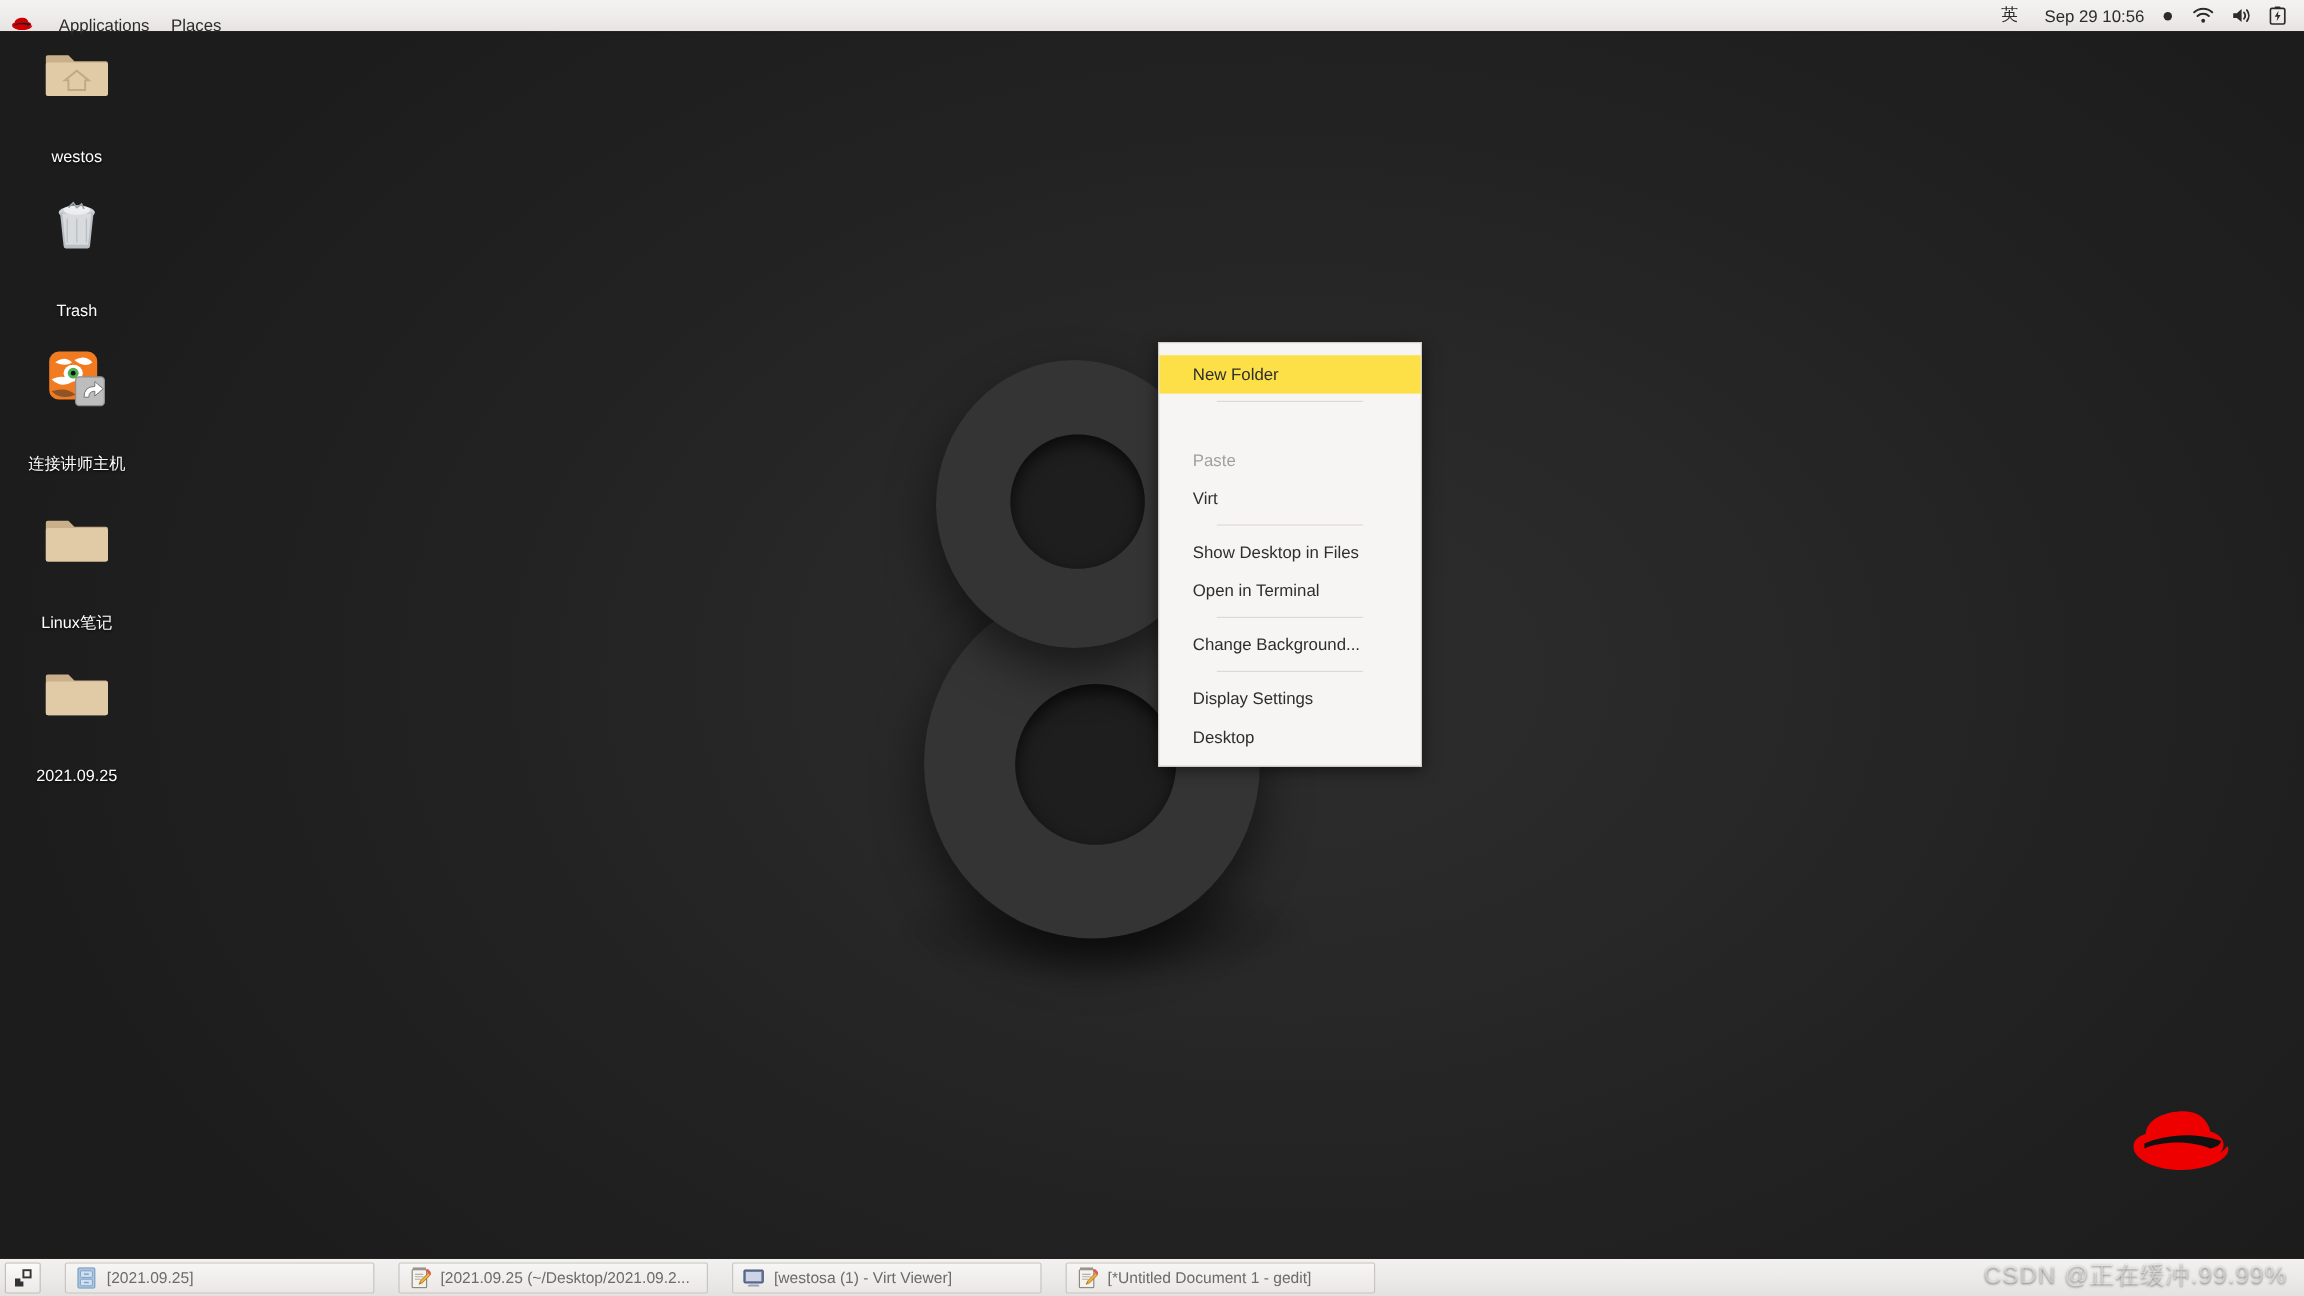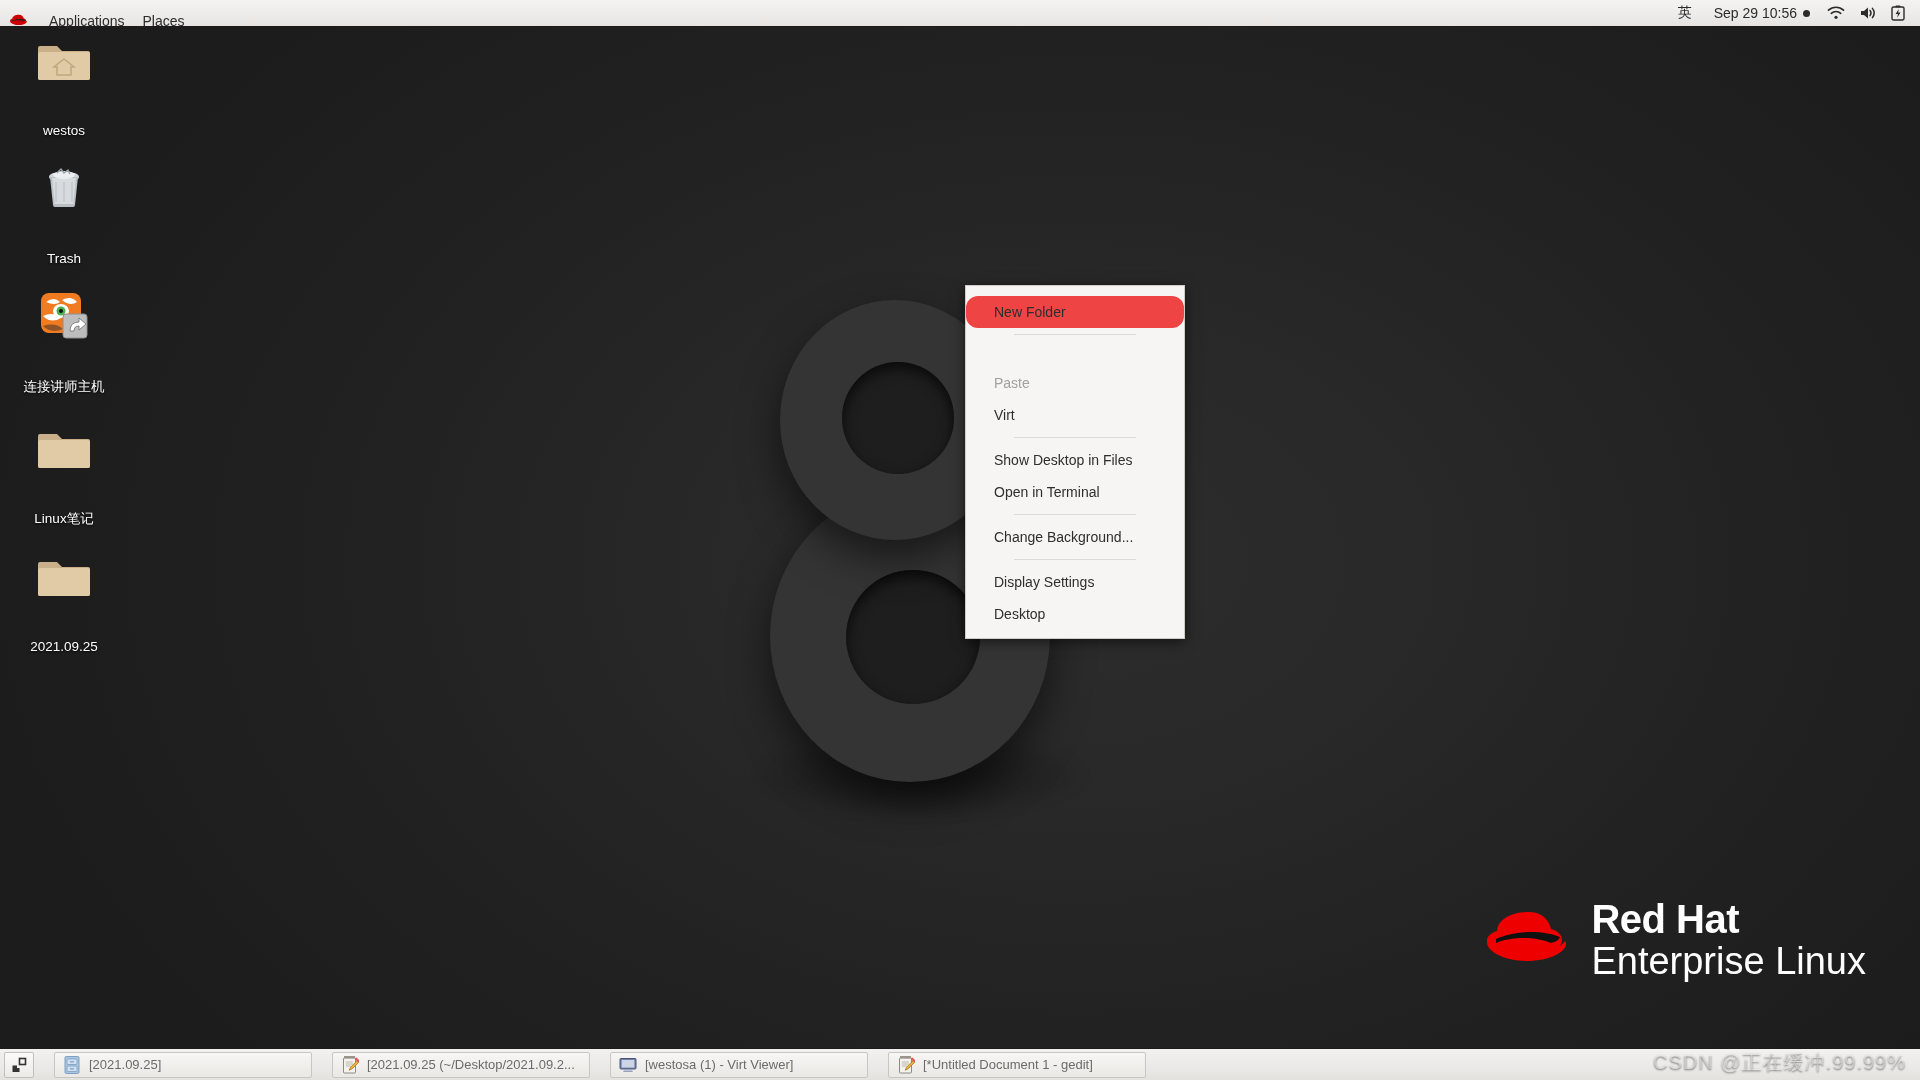--- a/index.html
+++ b/index.html
@@ -60,21 +60,21 @@
   .panel-left { display: flex; align-items: center; height: 100%; }
   .panel-spacer { flex: 1 1 auto; }
   .panel-right { display: flex; align-items: center; height: 100%; padding-right: 8px; }
   .panel-btn {
     display: flex; align-items: flex-start; gap: 20px;
     height: 100%; padding: 16px 9px;
     cursor: default; white-space: nowrap;
   }
   .rh-hat { width: 20px; height: 14px; display: block; }
   .ime { font-size: 14px; padding: 0 12px; color: #2b2b2b; }
-  .clock { display: flex; align-items: center; gap: 6px; padding: 0 10px; font-size: 14px; text-align: right; }
+  .clock { display: flex; align-items: center; gap: 16px; padding: 0 10px; font-size: 14px; text-align: right; }
   .clock-dot { width: 7px; height: 7px; border-radius: 50%; background: #2b2b2b; display: inline-block; }
   .tray-icon { padding: 0 7px; display: flex; align-items: center; }
 
   
   .desk-icon {
     position: absolute;
     width: 104px;
     display: flex; flex-direction: column; align-items: center;
     text-align: center;
     cursor: default;
@@ -111,21 +111,21 @@
     z-index: 100;
     font-size: 14px;
     color: #2e2e2e;
   }
   .ctx-item {
     padding: 7px 0 7px 28px;
     line-height: 18px;
     white-space: nowrap;
     cursor: default;
   }
-  .ctx-item.hl { background: #ef4444; border-radius: 12px; }
+  .ctx-item.hl { background: #fde047; }
   .ctx-item.disabled { color: #a0a0a0; margin-top: 32px; }
   .ctx-sep {
     height: 1px;
     background: #dcdad8;
     margin: 6px 48px;
   }
 
   
   #branding {
     position: absolute;
@@ -279,24 +279,20 @@
     </span>
     <span class="cap">2021.09.25</span>
   </div>
 
   <div id="branding">
     <svg class="brand-hat" viewBox="0 0 92 66">
       <path d="M46 8 c12 0 20 7 22 17 c7 2 11 6 11 11 c0 9 -15 19 -37 19 c-22 0 -38 -9 -38 -18 c0 -5 4 -8 10 -10 c1 -12 15 -19 32 -19 z" fill="#ee0000"></path>
       <path d="M13 35 c8 -4 22 -7 35 -7 c11 0 22 2 29 5 c-1 3 -4 5 -9 6 c-7 -3 -17 -5 -27 -5 c-11 0 -22 2 -28 5 c0 -1 0 -3 0 -4 z" fill="#111111"></path>
       <path d="M4 38 c0 10 18 19 40 19 c22 0 39 -9 39 -17 c0 -1 0 -2 -1 -3 c-4 7 -19 13 -38 13 c-19 0 -36 -6 -40 -12 z" fill="#ee0000"></path>
     </svg>
-    <div class="brand-text">
-      <div class="brand-line1">Red Hat</div>
-      <div class="brand-line2">Enterprise Linux</div>
-    </div>
   </div>
 
   <div id="ctx-menu">
     <div class="ctx-item hl">New Folder</div>
     <div class="ctx-sep"></div>
     <div class="ctx-item disabled">Paste</div>
     <div class="ctx-item">Virt</div>
     <div class="ctx-sep"></div>
     <div class="ctx-item">Show Desktop in Files</div>
     <div class="ctx-item">Open in Terminal</div>

